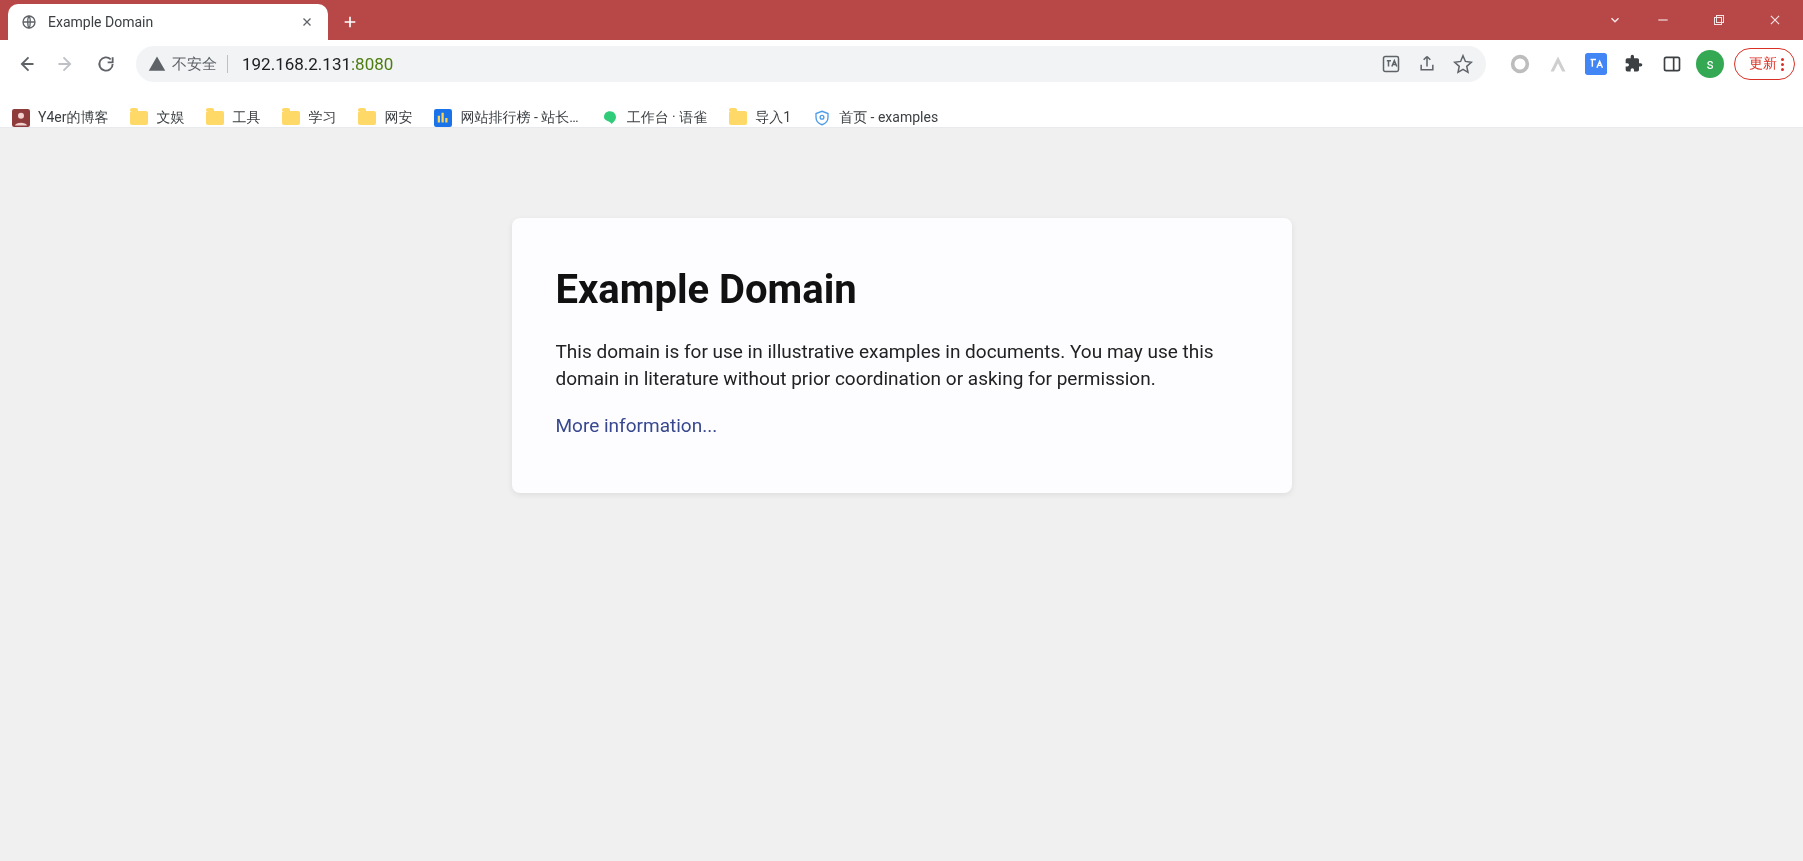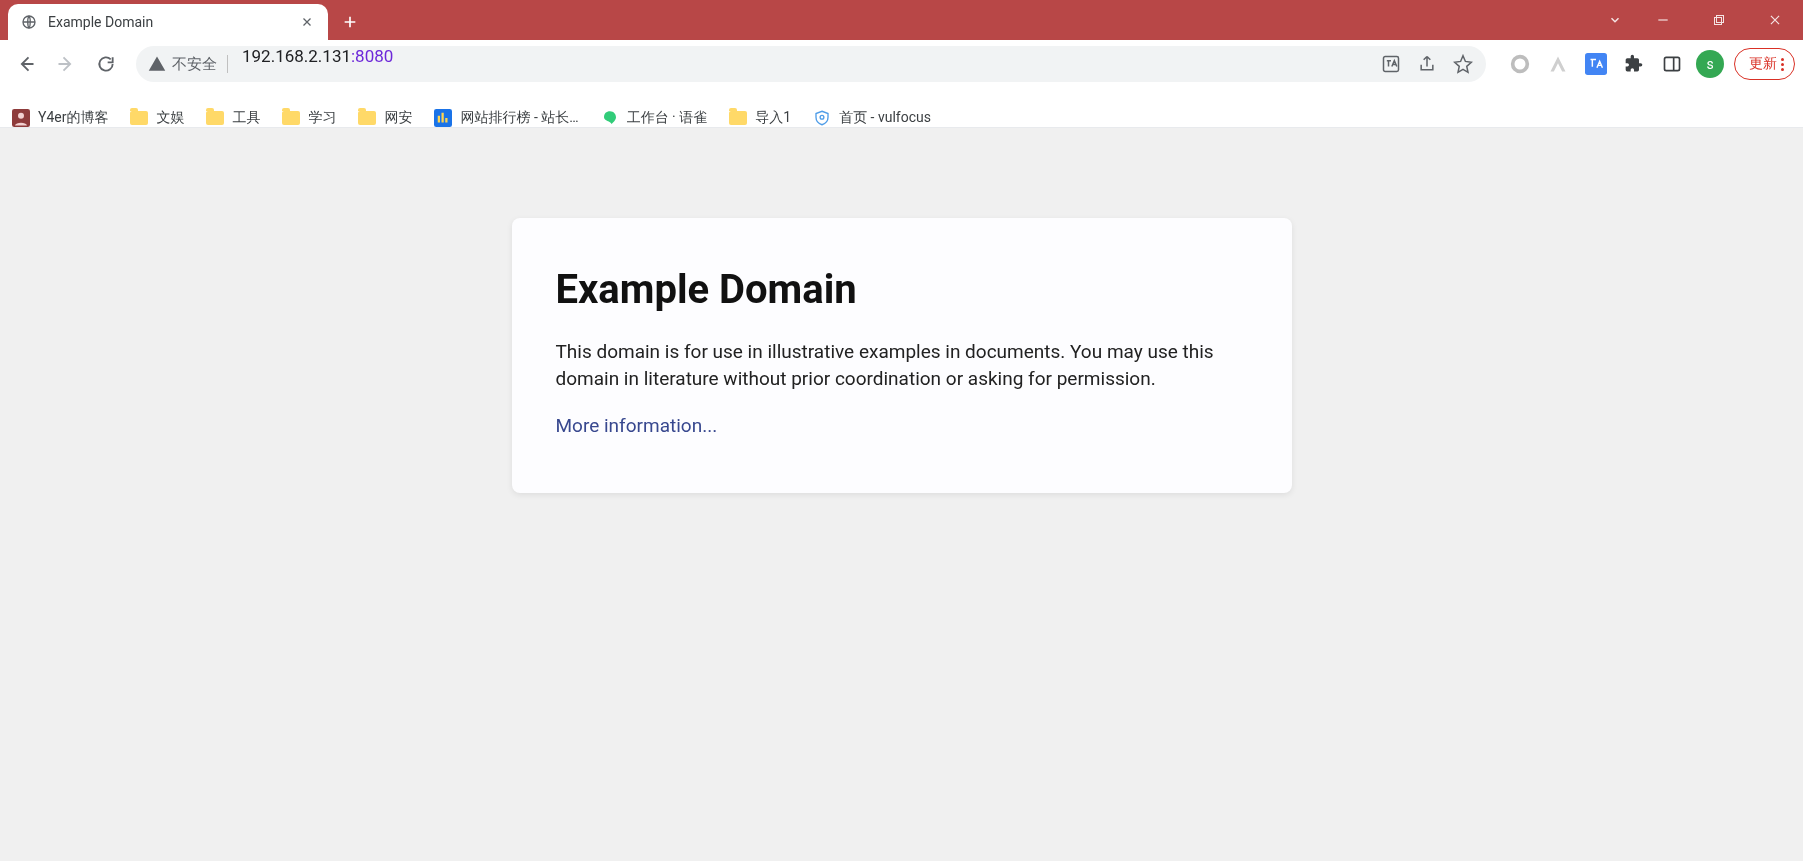--- a/index.html
+++ b/index.html
@@ -86,37 +86,38 @@
       color: #5f6368; border-radius: 50%;
       cursor: pointer;
     }
     .navbtn.disabled { color: #bdc1c6; }
     .omnibox {
       flex: 1;
       height: 36px;
       background: #f1f3f4;
       border-radius: 18px;
       display: flex;
+      align-items: center;
       padding: 0 12px;
       gap: 10px;
       margin: 0 8px;
     }
     .security-chip {
       display: flex; align-items: center; gap: 6px;
       color: #5f6368; font-size: 15px;
     }
     .security-chip .divider {
       width: 1px; height: 18px; background: #c0c0c0; margin: 0 4px;
     }
     .url-text {
       font-size: 17px;
       color: #202124;
       flex: 1;
     }
-    .url-text .port { color: #6d28d9; }
+    .url-text .port { color: #4d7c0f; }
     .omni-actions {
       display: flex; align-items: center; gap: 14px;
       color: #5f6368;
     }
     .omni-actions .oicon {
       width: 22px; height: 22px;
       display: inline-flex; align-items: center; justify-content: center;
       cursor: pointer;
     }
 
@@ -420,21 +421,21 @@
       </span>
     <span>导入1</span>
   </div>
   <div class="bookmark">
     <span class="bicon">
       <svg width="18" height="18" viewBox="0 0 24 24" fill="none" stroke="#4f9de8" stroke-width="1.8">
           <path d="M12 3l8 3v5c0 5-3.5 8.5-8 10-4.5-1.5-8-5-8-10V6l8-3z"></path>
           <circle cx="12" cy="11" r="2.5"></circle>
         </svg>
     </span>
-    <span>首页 - vulfocus</span>
+    <span>首页 - examples</span>
   </div>
 </div>
 
 <div class="viewport">
   <div class="card">
     <h1>Example Domain</h1>
     <p class="body">This domain is for use in illustrative examples in documents. You may use this domain in literature without prior coordination or asking for permission.</p>
     <a href="#" class="more">More information...</a>
   </div>
 </div>

